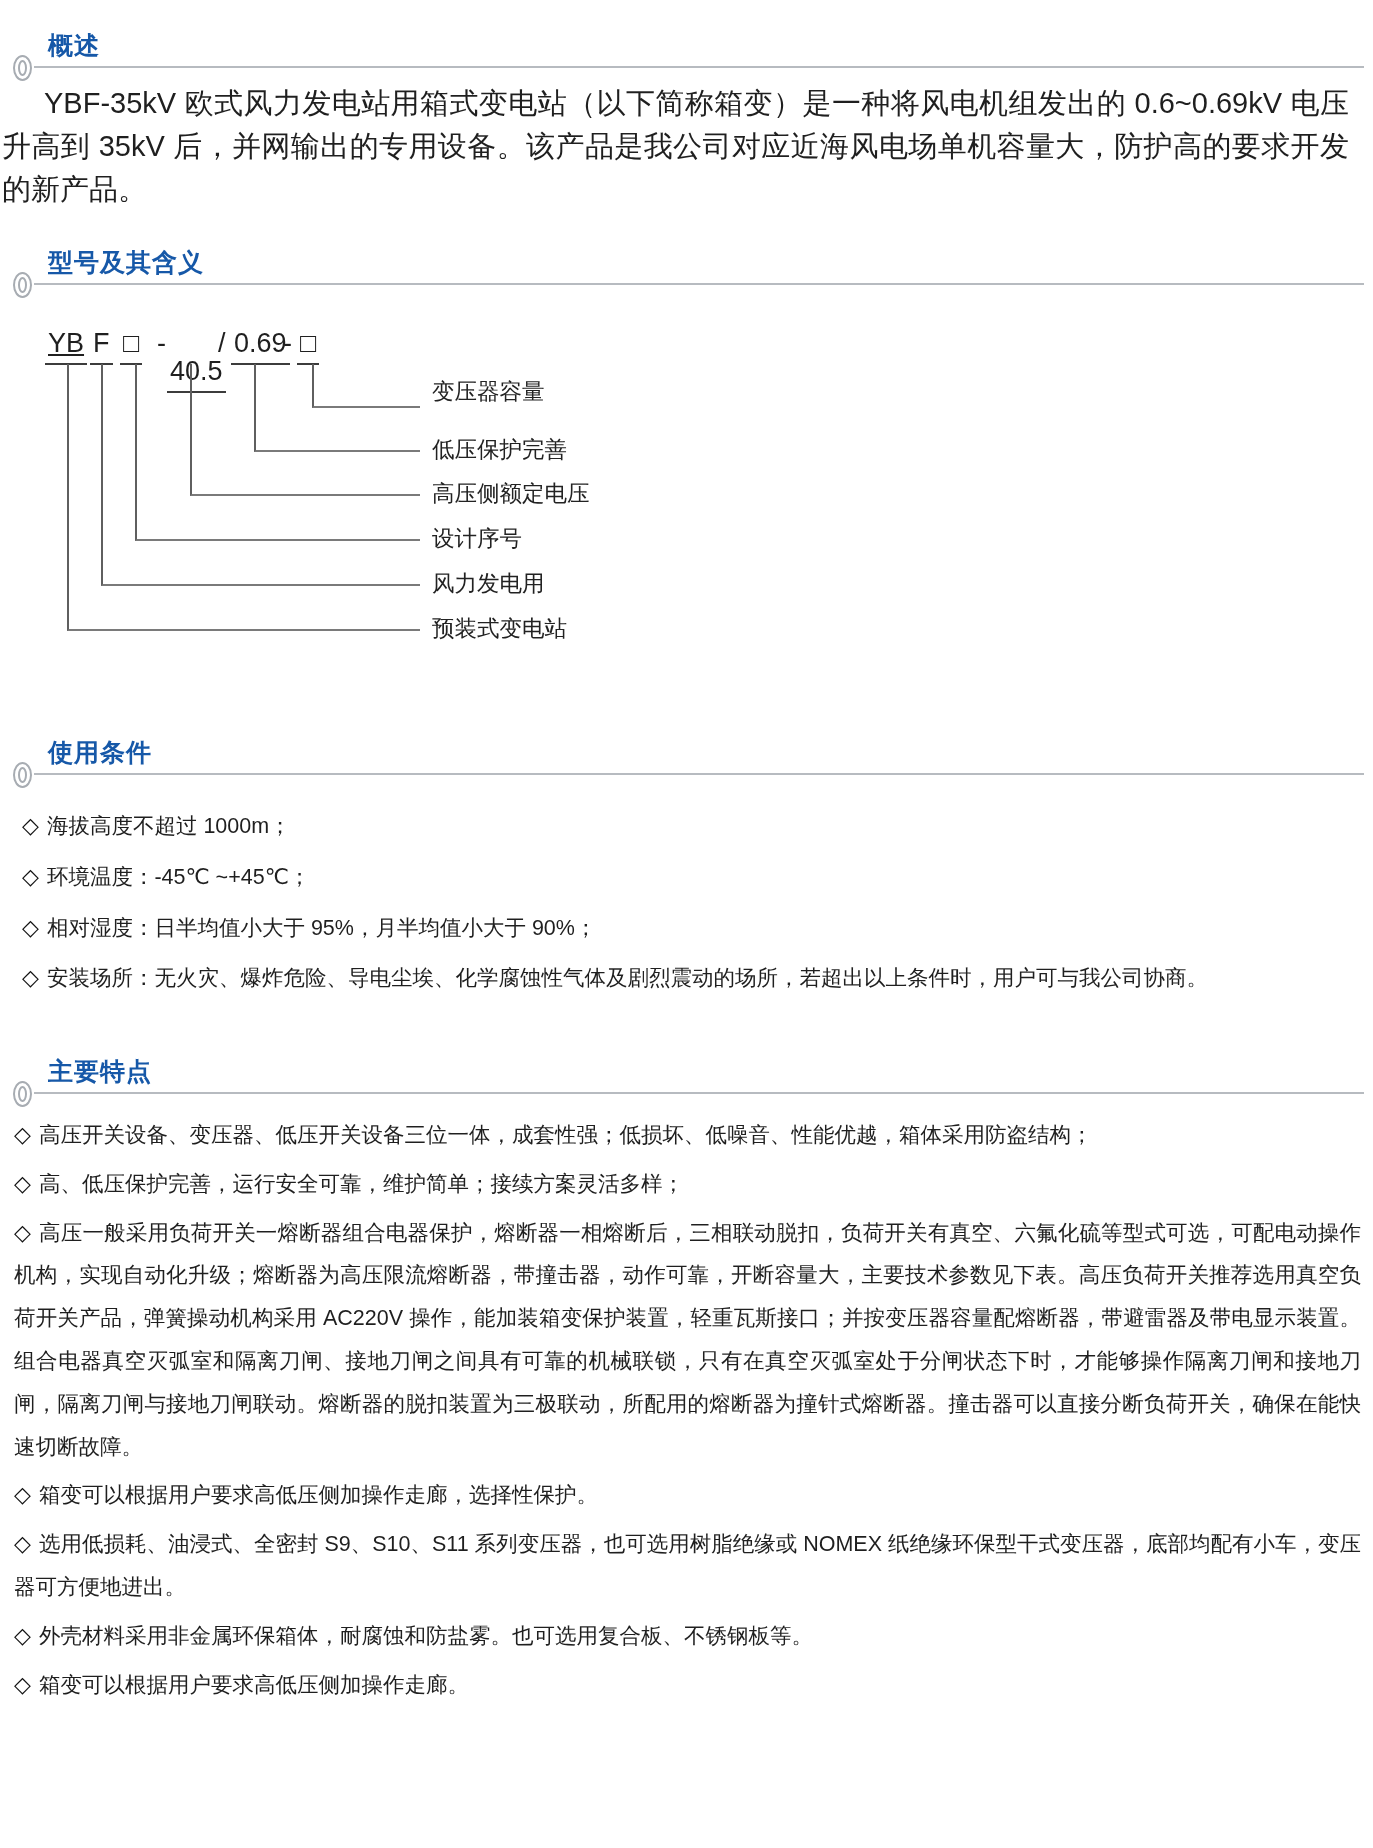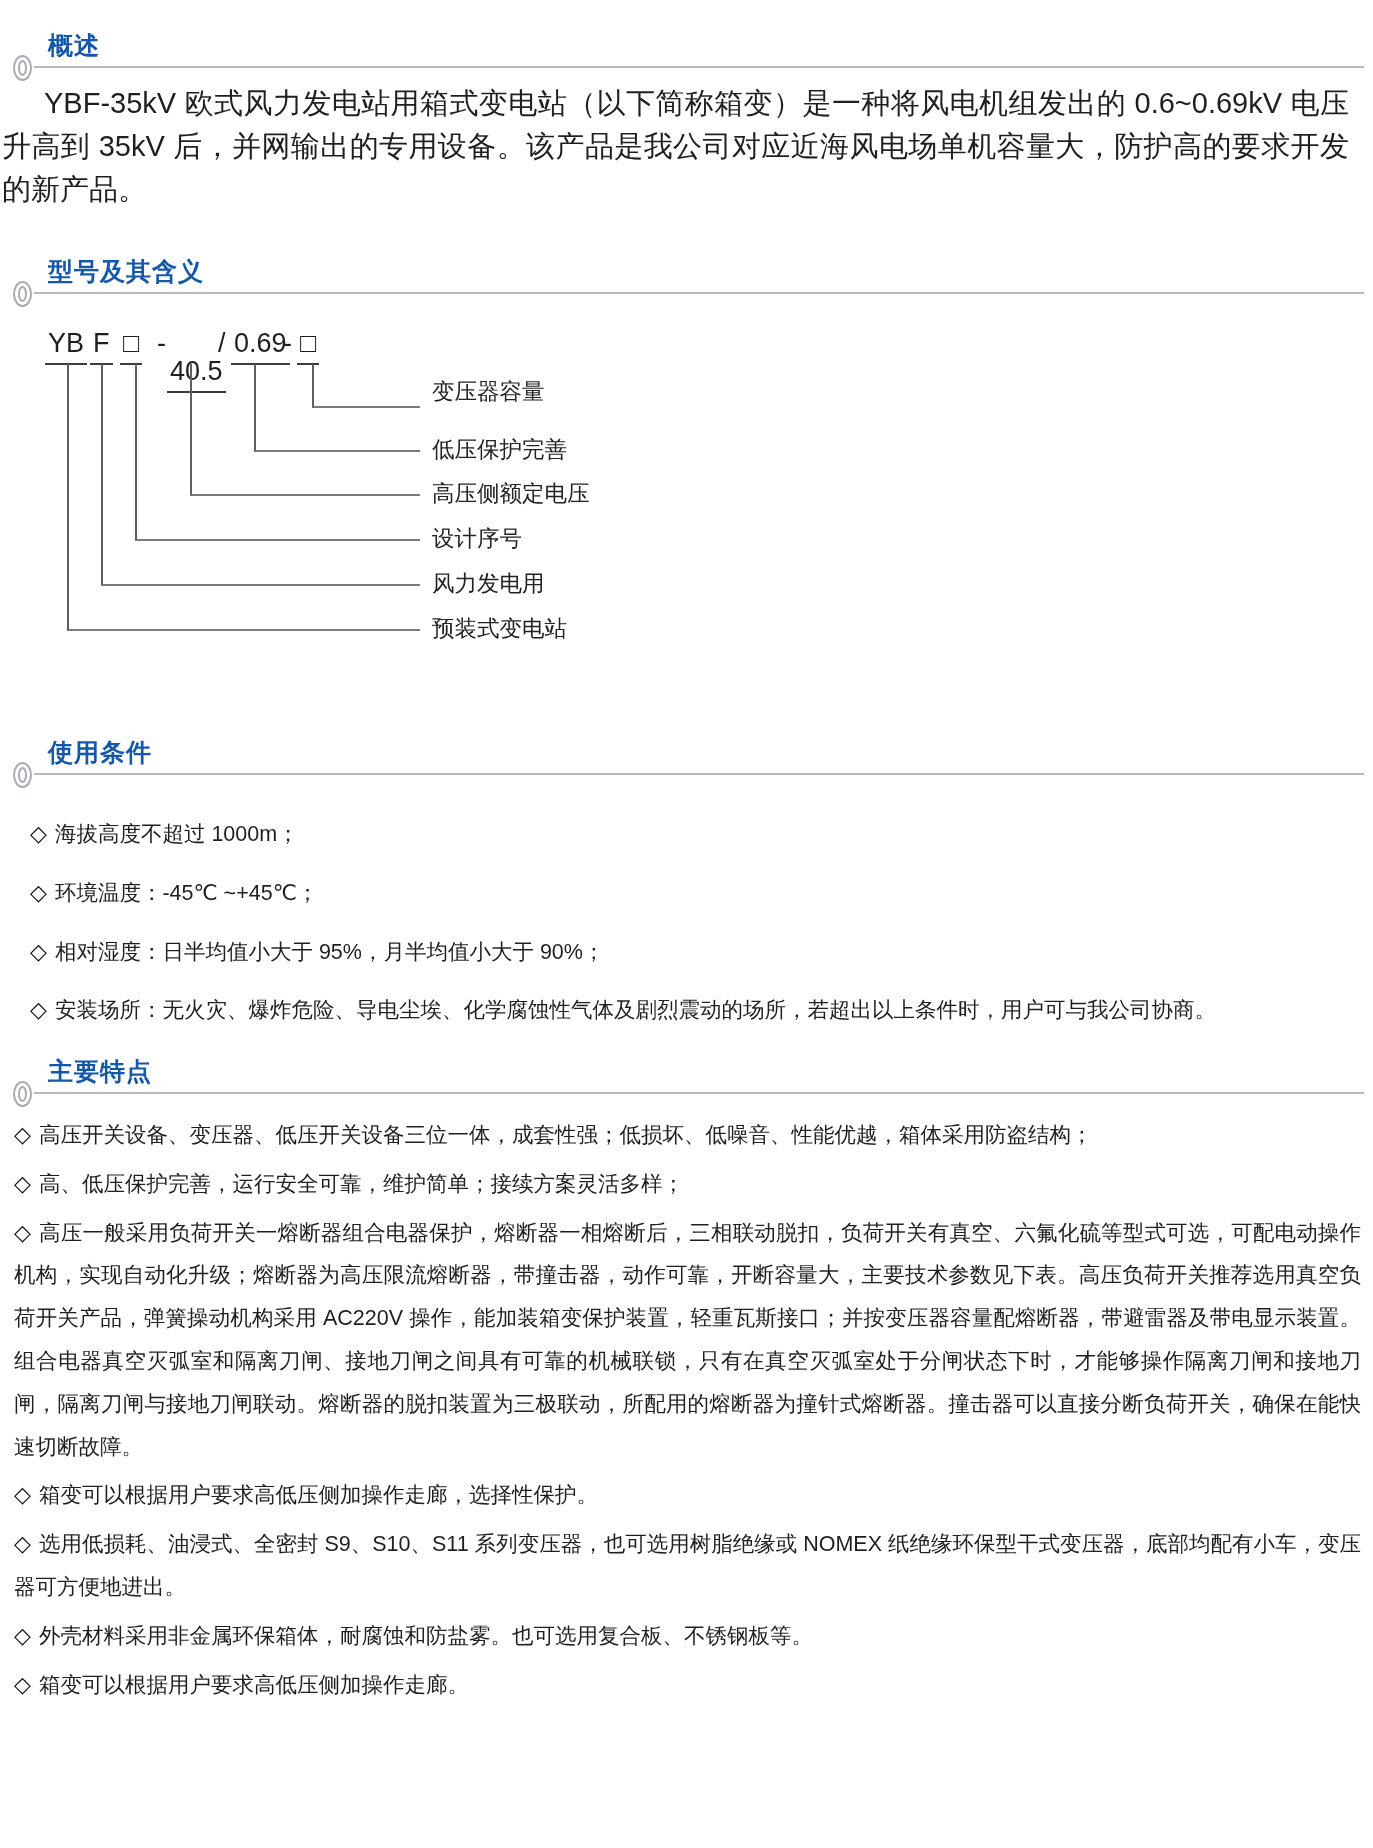--- a/index.html
+++ b/index.html
@@ -18,39 +18,39 @@
   .sec-rule{position:absolute;left:34px;right:9px;top:36px;border-top:2px solid #b7bbc0;}
   .ring{
     position:absolute;left:13px;top:25px;width:15px;height:22px;
     border:2px solid #a7acb2;border-radius:50%;background:#fff;
   }
   .ring::after{
     content:"";position:absolute;left:3px;top:3px;width:5px;height:12px;
     border:2px solid #a7acb2;border-radius:50%;
   }
   #head-overview{top:30px;}
-  #head-model{top:256px;}
+  #head-model{top:247px;}
   #head-conditions{top:737px;}
   #head-features{top:1056px;}
 
   
   .para{
     position:absolute;left:2px;width:1347px;
     font-size:29px;line-height:43px;text-align:justify;color:#1f1f1f;
   }
   #overview-para{top:82px;text-indent:42px;}
 
   
   #model-diagram{position:absolute;top:328px;left:0;width:1373px;height:335px;}
   .mcode{
     position:absolute;top:0;font-size:27px;color:#1f1f1f;
     padding:0 3px 4px 3px;text-align:center;
   }
   .mcode.ul{border-bottom:2px solid #3c3c3c;}
-  #mp0{left:45px;}  #mp1{left:90px;}  #mp2{left:120px;}
+  #mp0{left:45px;text-decoration:underline;}  #mp1{left:90px;}  #mp2{left:120px;}
   #ms0{left:154px;} #mp4{left:167px;margin-top:28px;} #ms1{left:215px;}
   #mp6{left:231px;} #ms2{left:280px;} #mp8{left:297px;}
 
   .connector{
     position:absolute;top:36px;
     border-left:2px solid #5f5f5f;border-bottom:2px solid #7a7a7a;
   }
   #c0{left:312px;width:106px;height:42px;}
   #c1{left:254px;width:164px;height:86px;}
   #c2{left:190px;width:228px;height:130px;}
@@ -63,21 +63,21 @@
   #ml3{top:197px;} #ml4{top:242px;} #ml5{top:287px;}
 
   
   .blist{position:absolute;left:14px;width:1347px;}
   #conditions-list{top:797px;}
   #features-list{top:1114px;}
   .bitem{
     margin:0 0 6px 0;font-size:21.5px;line-height:42.8px;
     text-align:justify;color:#1f1f1f;
   }
-  #conditions-list .bitem{margin:16px;}
+  #conditions-list .bitem{margin:8px;}
   .bmark{font-size:22px;margin-right:8px;color:#111;}
 </style>
 </head>
 <body>
 
 <div class="sec-head" id="head-overview">
   <div class="sec-title">概述</div>
   <div class="sec-rule"></div>
   <div class="ring"></div>
 </div>

